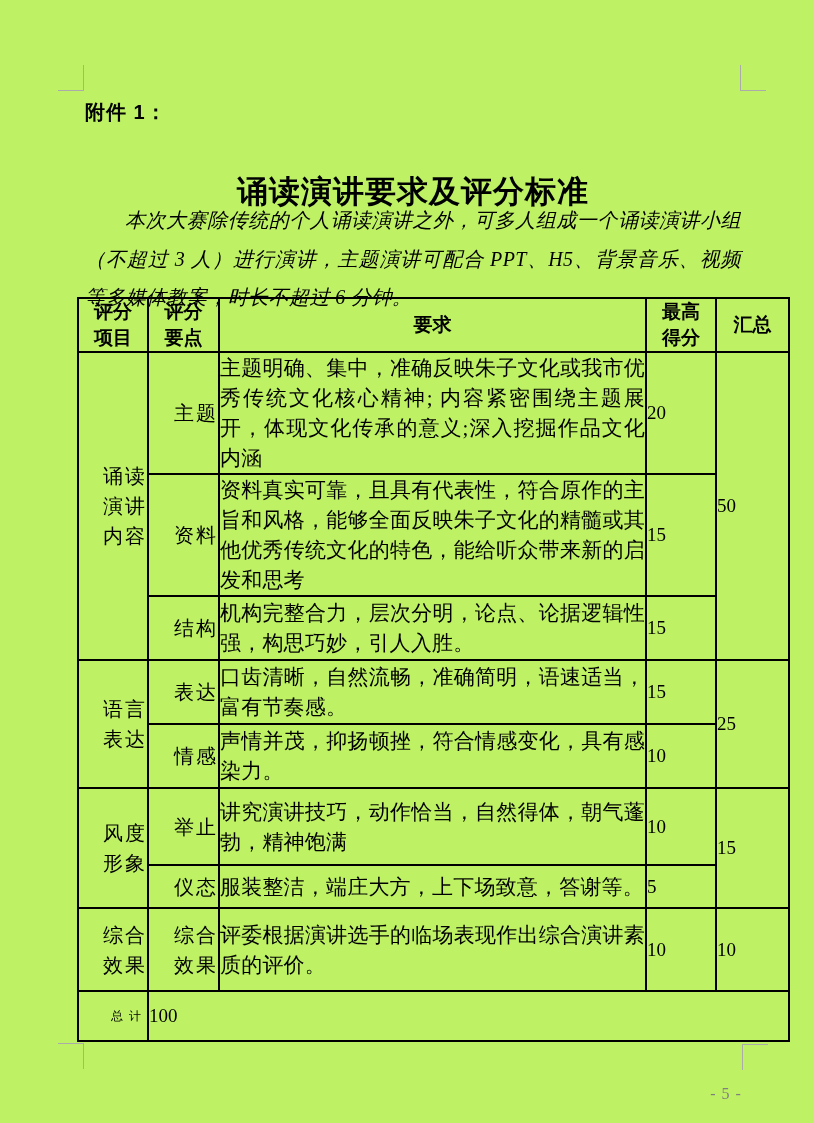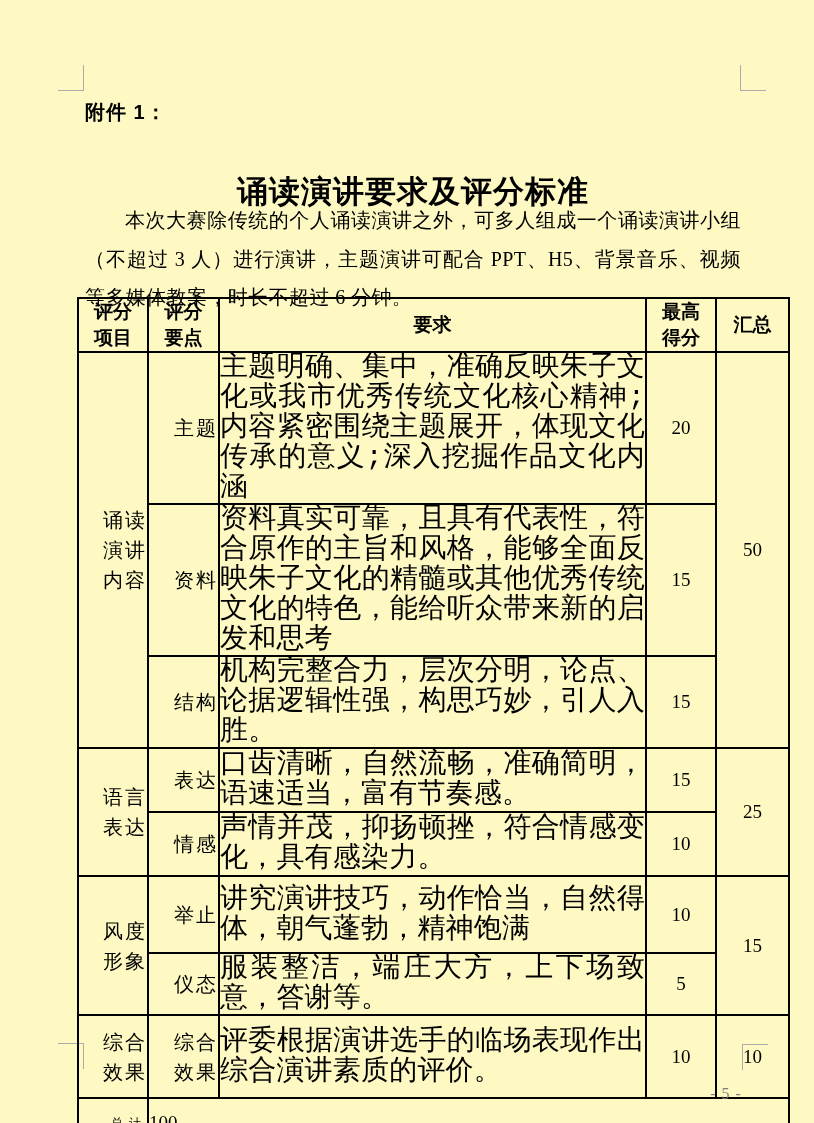--- a/index.html
+++ b/index.html
@@ -1,17 +1,17 @@
 <!DOCTYPE html>
 <html><head>
 <meta charset="utf-8">
 <style>
   html,body { margin:0; padding:0; background:#ffffff; }
   .page {
-    position:relative; width:814px; height:1123px; background:#fef9c3;
+    position:relative; width:814px; height:1123px; background:#bef264;
     font-family:"Liberation Serif","DejaVu Serif",serif; color:#000; overflow:hidden;
   }
   
   .crop { position:absolute; width:25px; height:25px; }
   .crop.tl { left:58px;  top:65px;   border-right:1px solid #ababab; border-bottom:1px solid #ababab; }
   .crop.tr { left:740px; top:65px;   border-left:1px solid #ababab;  border-bottom:1px solid #ababab; }
   .crop.bl { left:58px;  top:1043px; border-top:1px solid #ababab;   border-right:1px solid #ababab; }
   .crop.br { left:742px; top:1044px; border-top:1px solid #ababab;   border-left:1px solid #ababab; }
 
   .attachment {
@@ -19,42 +19,42 @@
     font-family:"Liberation Sans","DejaVu Sans",sans-serif;
     font-size:20px; font-weight:bold; letter-spacing:1px;
   }
   .doc-title {
     position:absolute; left:85px; top:131px; width:656px; text-align:center;
     font-size:31px; font-weight:bold; letter-spacing:1px;margin-top:40px;
   }
   .intro {
     position:absolute; left:85px; top:181px; width:656px;
     font-size:20px; line-height:38.5px; text-align:justify;
-    text-indent:2em; letter-spacing:0.4px;
+    text-indent:2em; letter-spacing:0.4px;font-style:italic;
   }
 
   table.rubric {
     position:absolute; left:57px; top:297px;
     border-collapse:collapse; table-layout:fixed;margin-left:20px;
   }
   table.rubric td, table.rubric th { border:2px solid #000; padding:0; vertical-align:middle; overflow:hidden; }
   table.rubric th {
     font-family:"Liberation Sans","DejaVu Sans",sans-serif;
     font-size:19px; font-weight:bold; text-align:center;
     white-space:pre-line; line-height:26px;
   }
   td.cat, td.point {
     text-align:right; font-size:20px; white-space:pre-line;
     line-height:30px; letter-spacing:2px;
   }
   td.req {
-    font-size:28px; line-height:30px; text-align:justify;
-    padding:2px 7px; letter-spacing:0.2px;font-family:Liberation Mono, monospace;
+    font-size:21px; line-height:30px; text-align:justify;
+    padding:2px 7px; letter-spacing:0.2px;
   }
-  td.score, td.sum { text-align:center; font-size:19px; }
+  td.score, td.sum { text-align:left; font-size:19px; }
   td.total-label { text-align:right; font-size:12px; letter-spacing:6px; }
   td.total-value { text-align:left; font-size:19px; }
 
   .page-number {
     position:absolute; left:696px; top:1085px; width:60px;
     text-align:center; color:#808080; font-size:16px; letter-spacing:1px;
   }
 </style>
 </head>
 <body>

